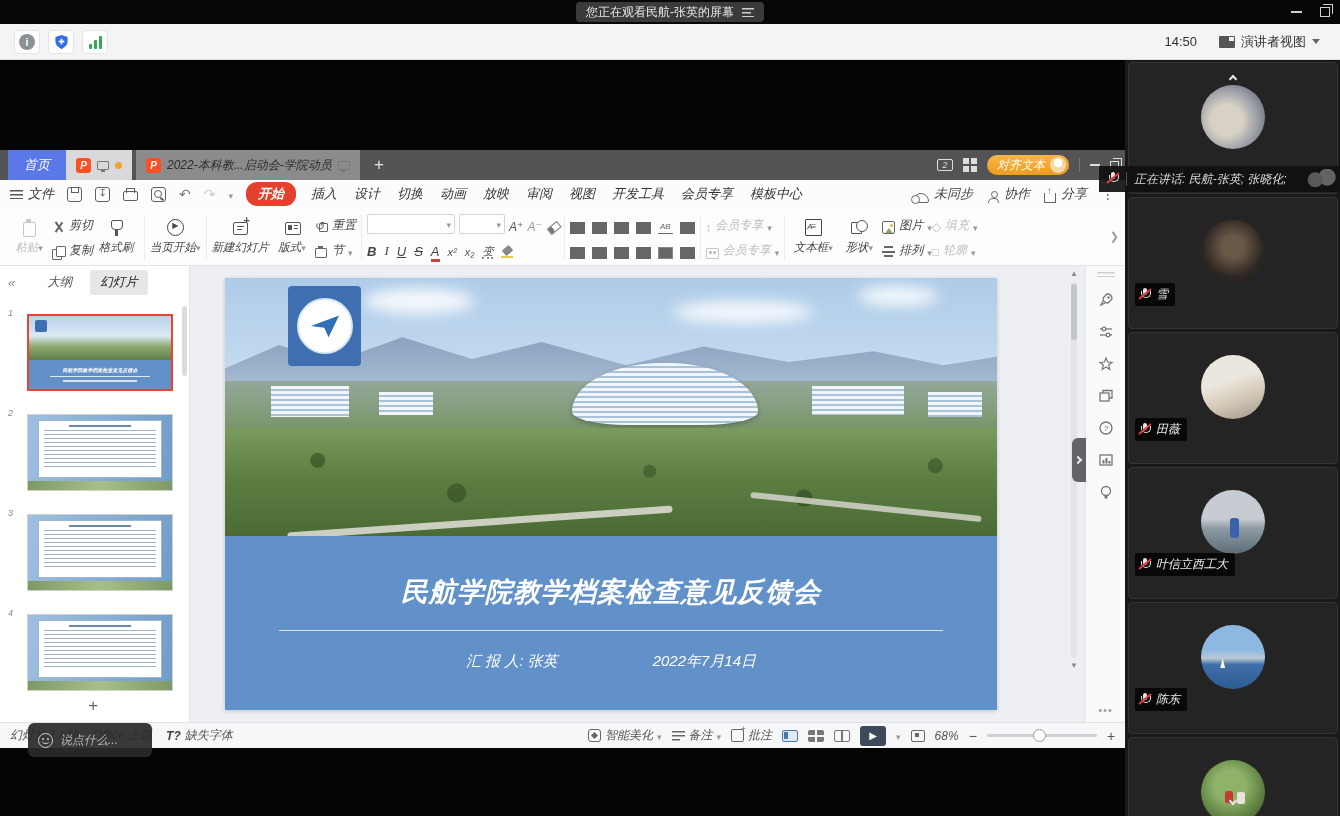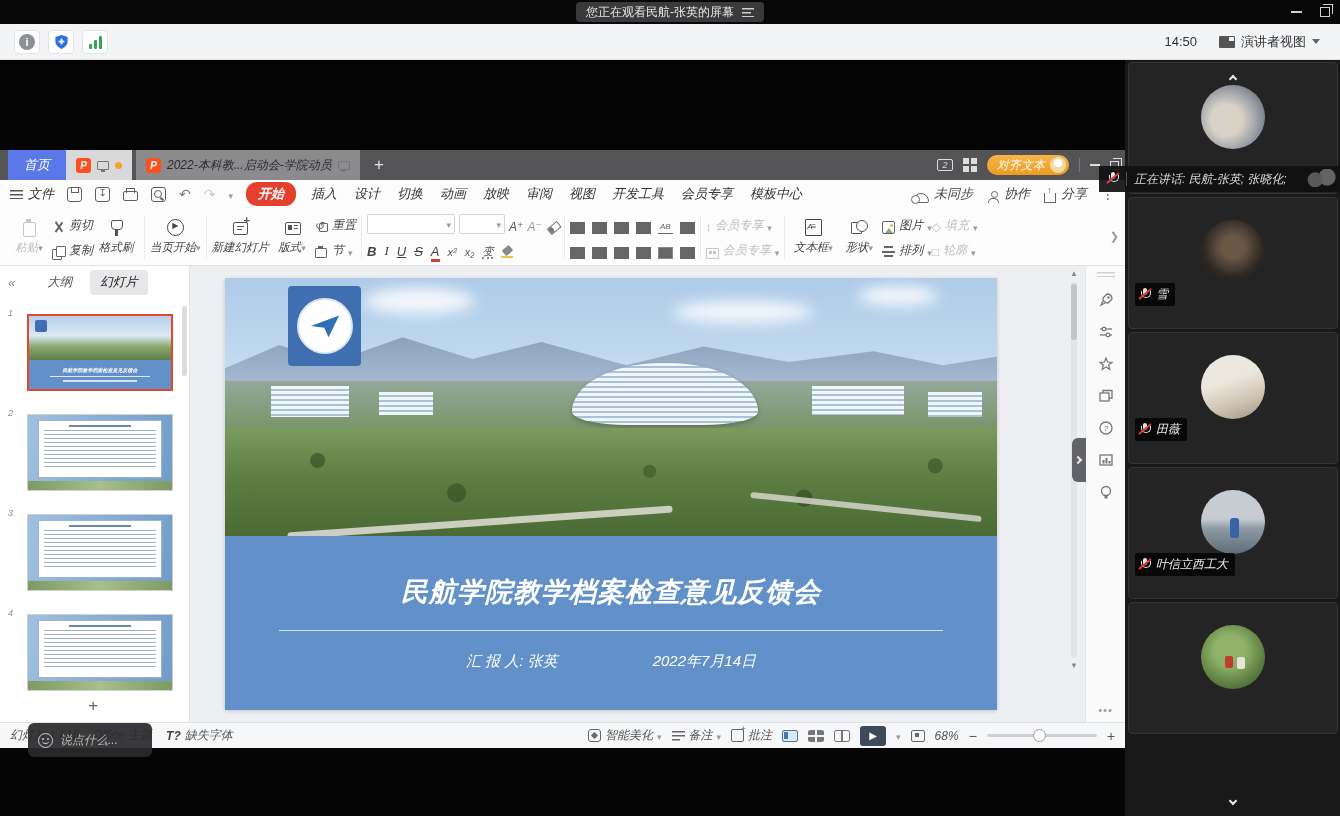--- a/index.html
+++ b/index.html
@@ -809,20 +809,29 @@
       <div class="tile">
         <div class="avatar av3"></div>
         <div class="nametag">
           <span class="mic">
               <i></i>
             </span>
           <span>叶信立西工大</span>
         </div>
       </div>
       <div class="tile">
+        <div class="avatar av5"></div>
+        <div class="nametag">
+          <span class="mic">
+              <i></i>
+            </span>
+          <span>陈东</span>
+        </div>
+      </div>
+      <div class="tile">
         <div class="avatar av6"></div>
       </div>
 
       <div class="toast">
         <span class="mic">
             <i></i>
           </span>
         <span class="toast-div"></span>
         <span class="toast-text">正在讲话: 民航-张英; 张晓化;</span>
         <span class="toast-cloud"></span>

